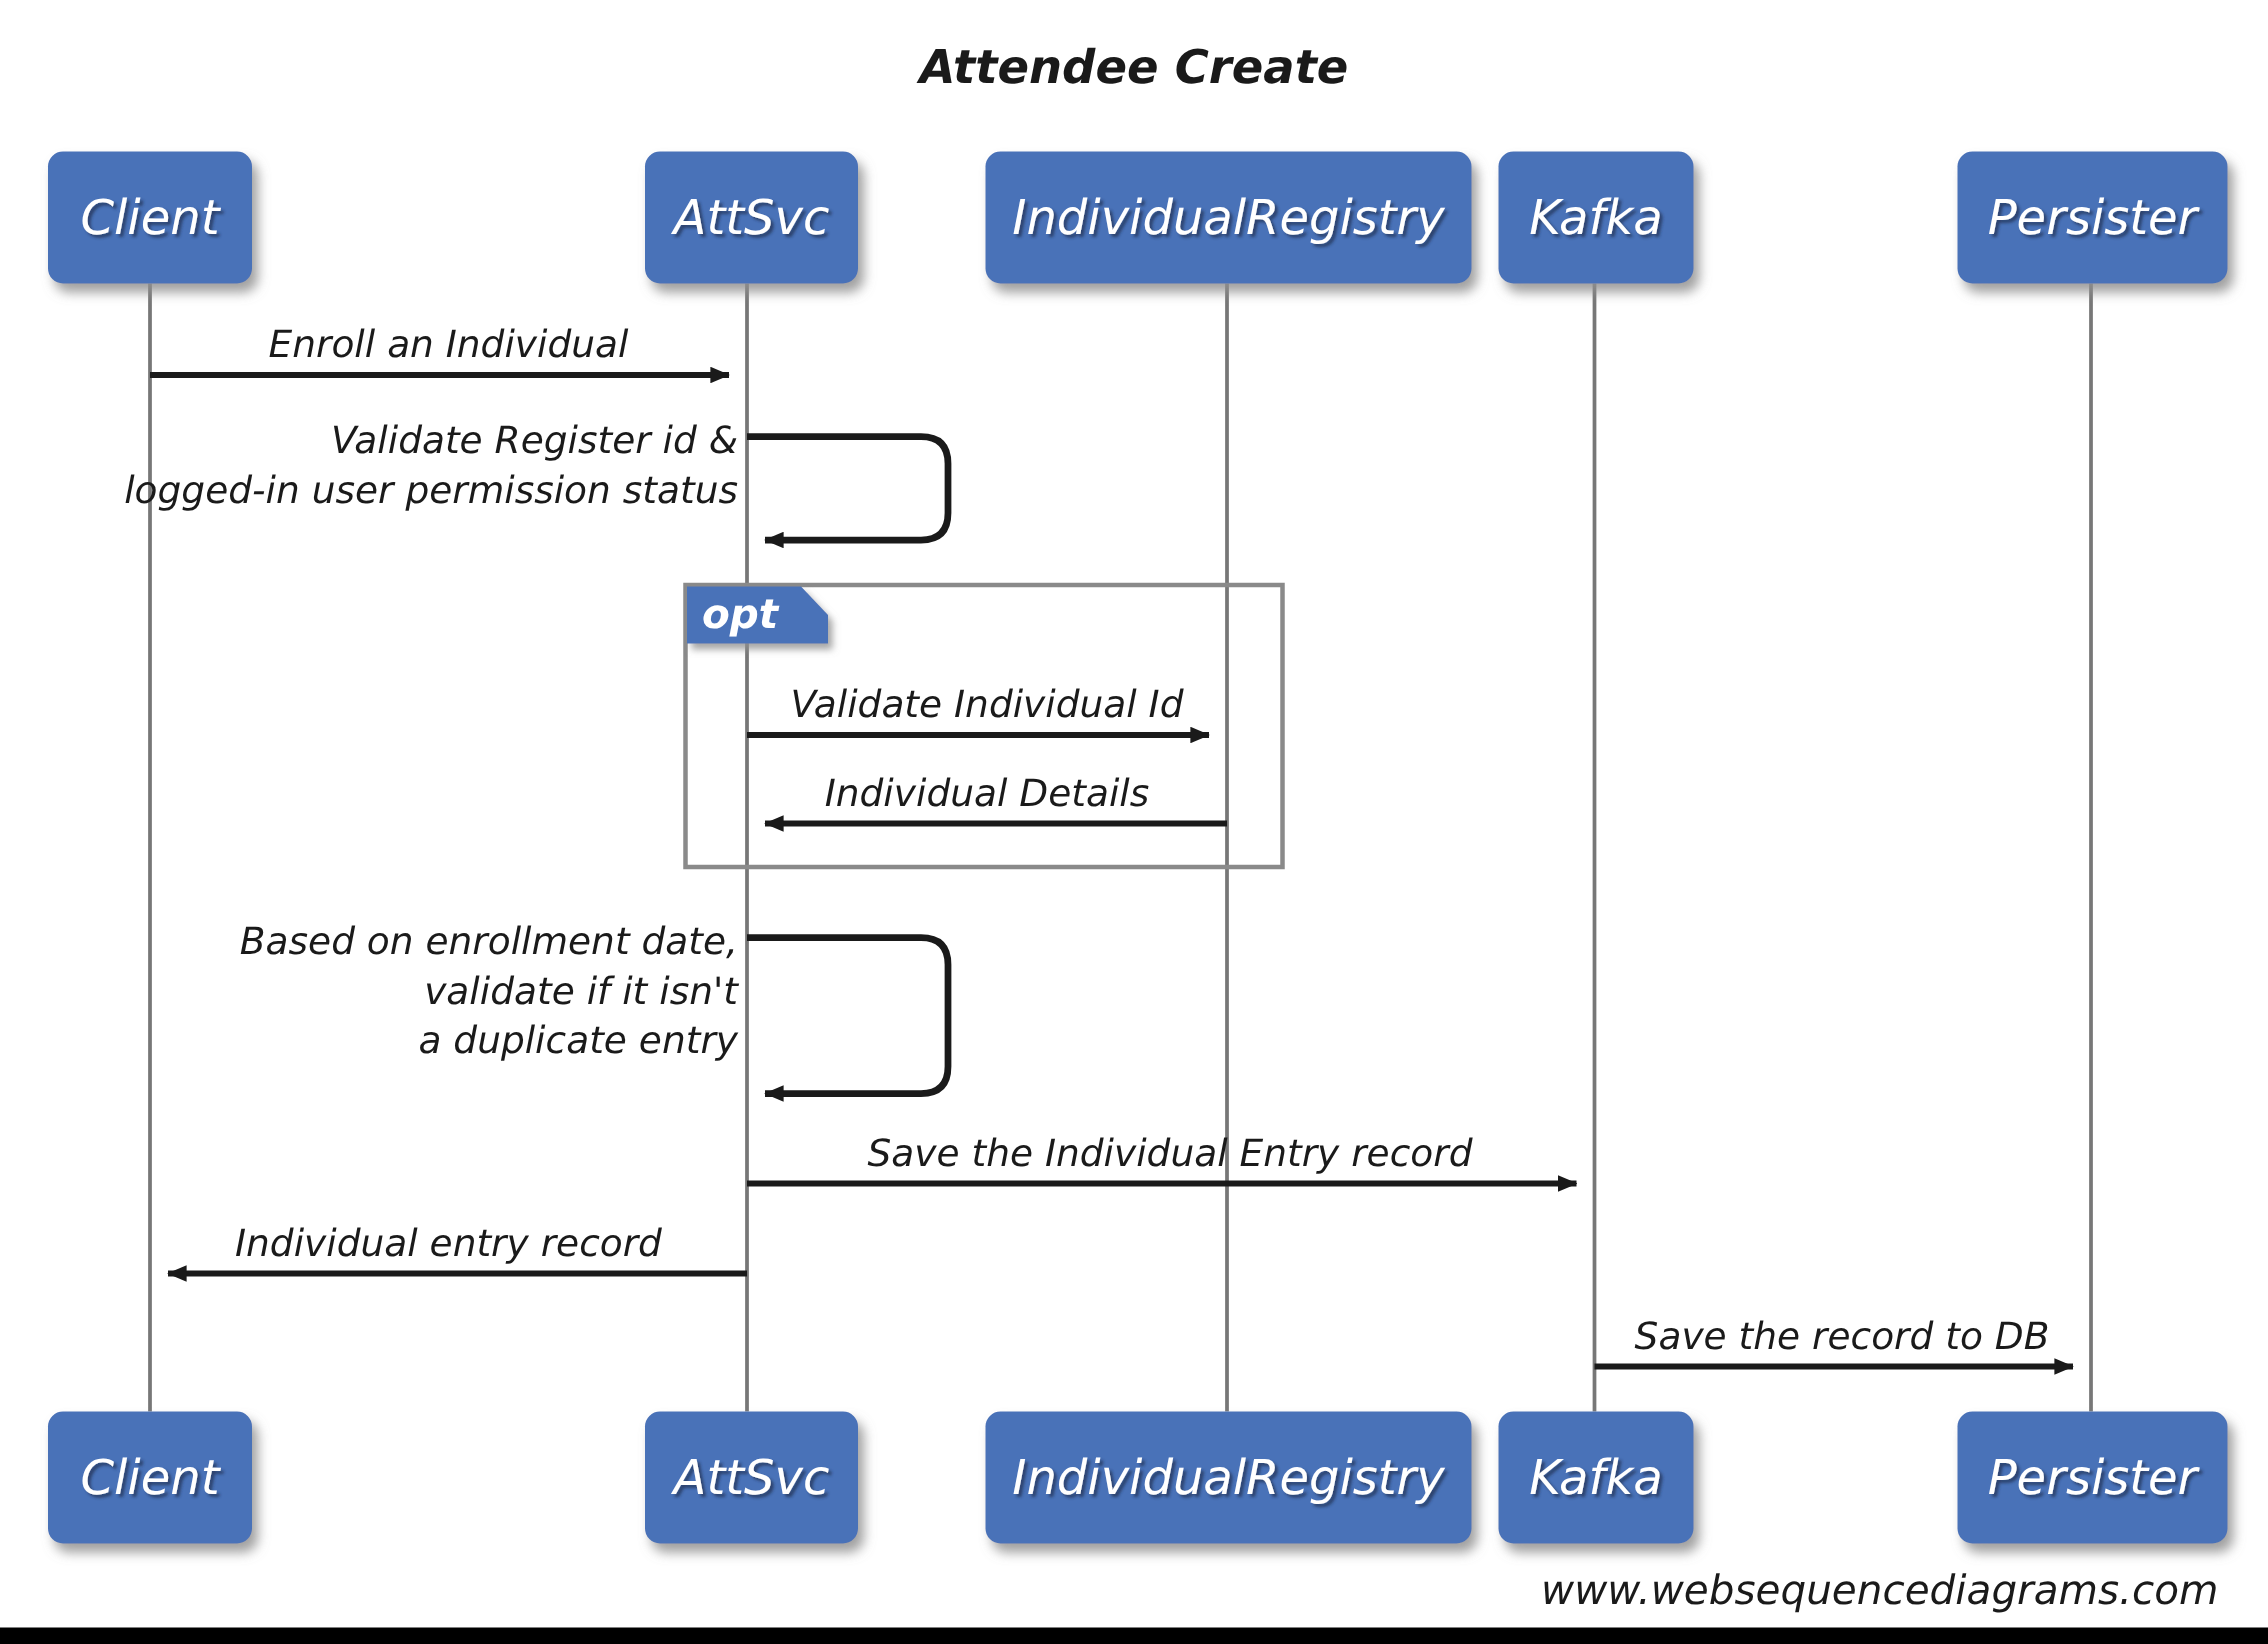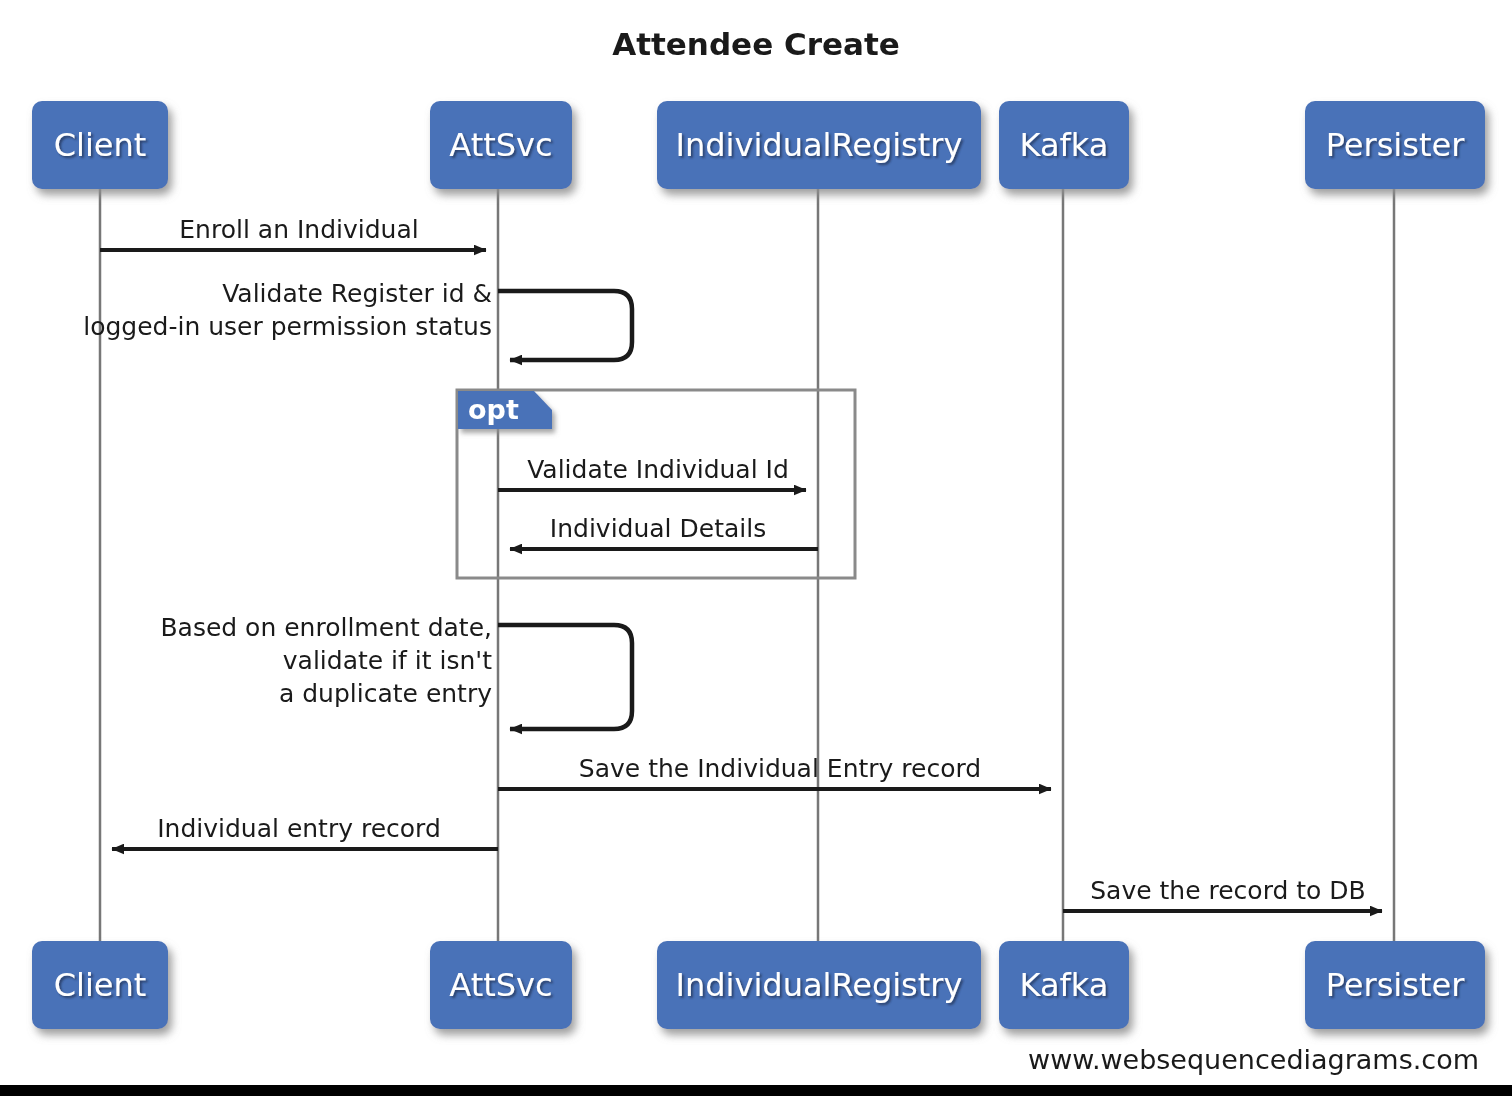--- a/index.html
+++ b/index.html
@@ -13,20 +13,21 @@
     overflow: hidden;
     font-family: "DejaVu Sans", "Liberation Sans", sans-serif;
     position: relative;
   }
   #diagram-root {
     position: absolute;
     left: 0;
     top: 0;
     width: 1512px;
     height: 972px;
+    font-style: italic;
   }
   svg.seq {
     display: block;
     width: 1512px;
     height: 1096px;
     background: #ffffff;
   }
   .dgm-title {
     font-family: "DejaVu Sans", "Liberation Sans", sans-serif;
     font-size: 31px;

